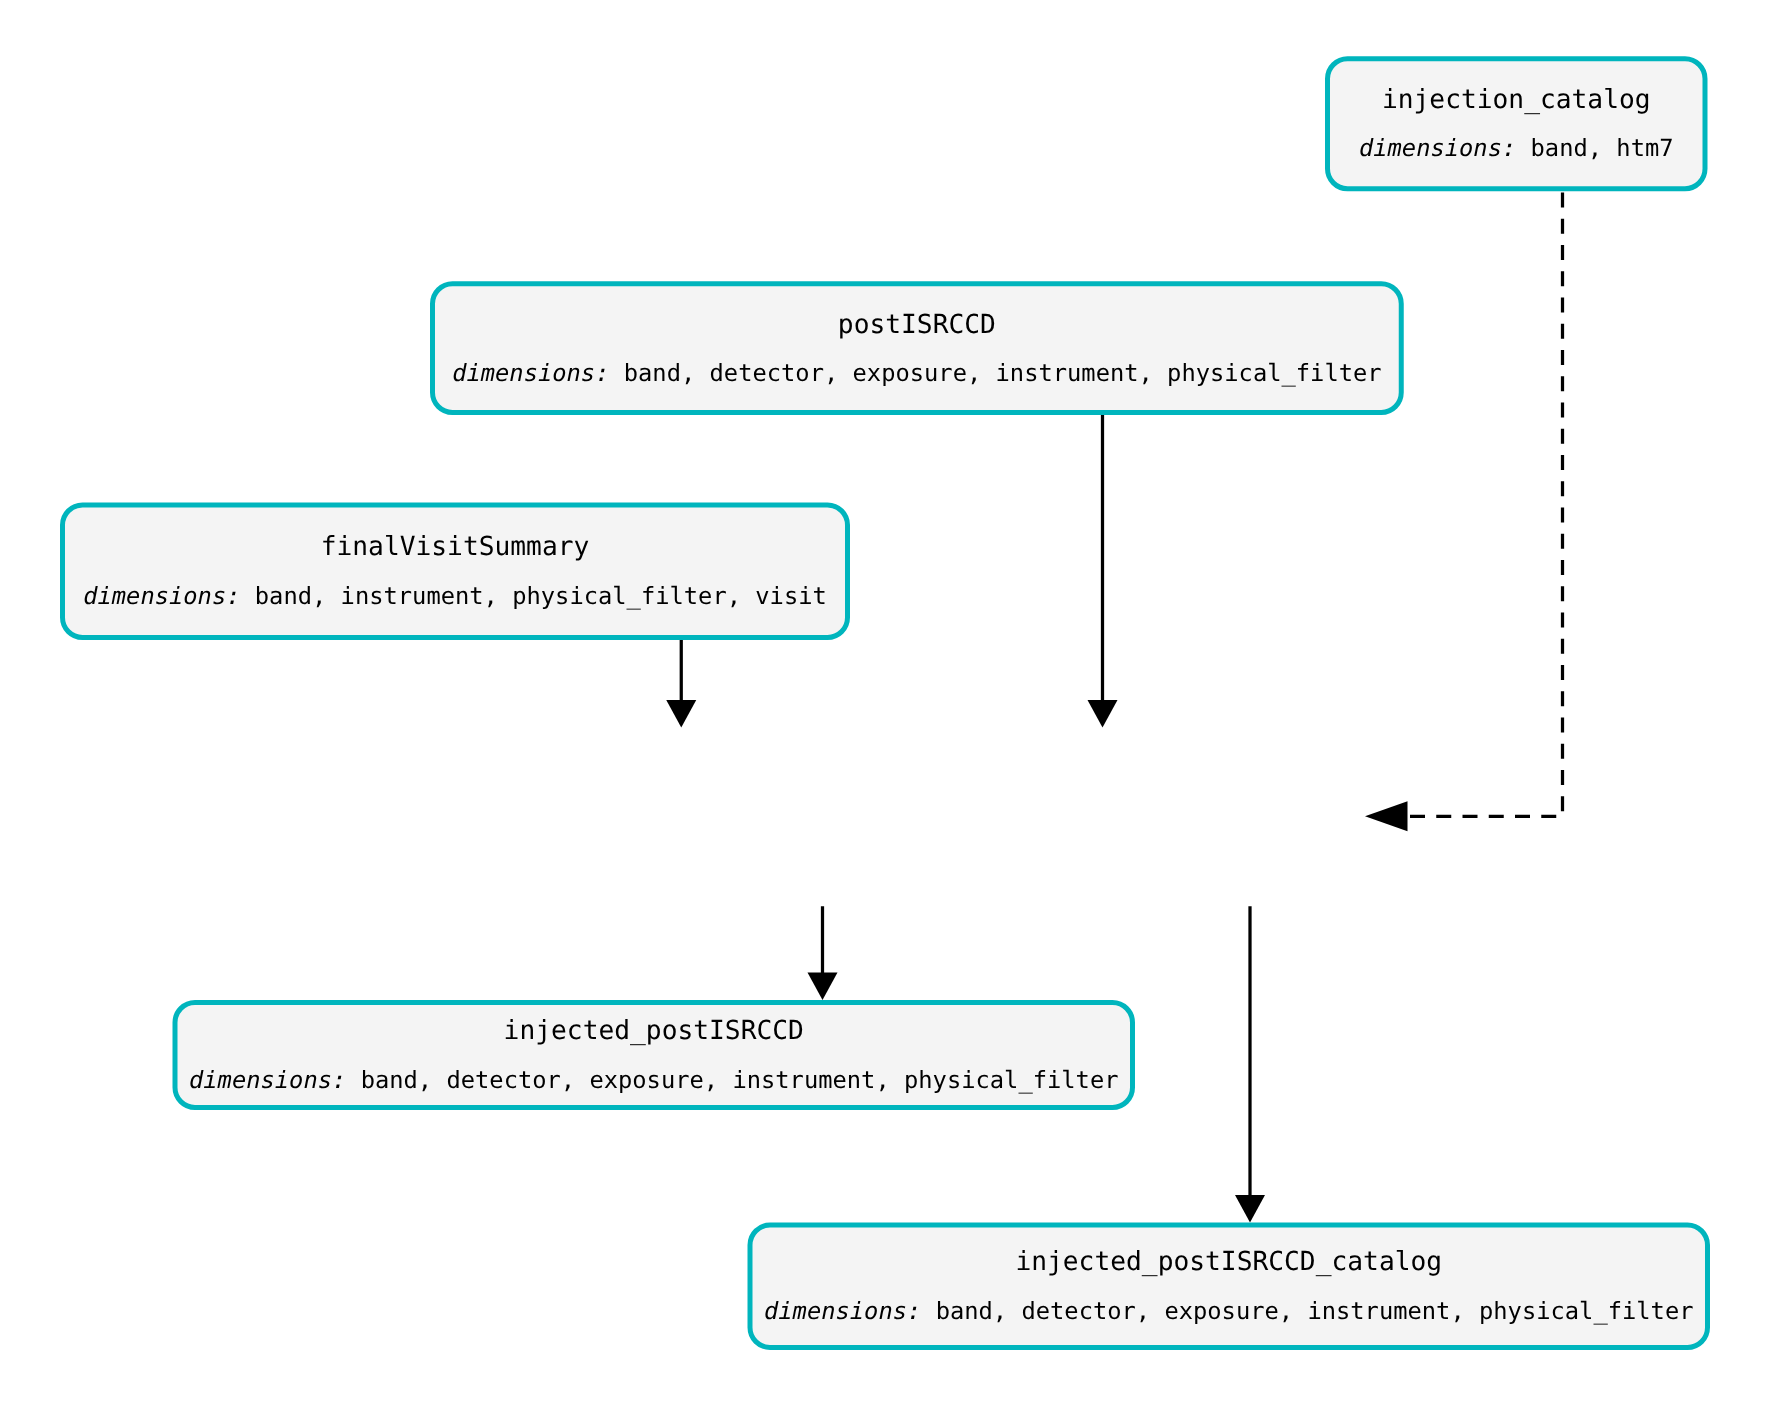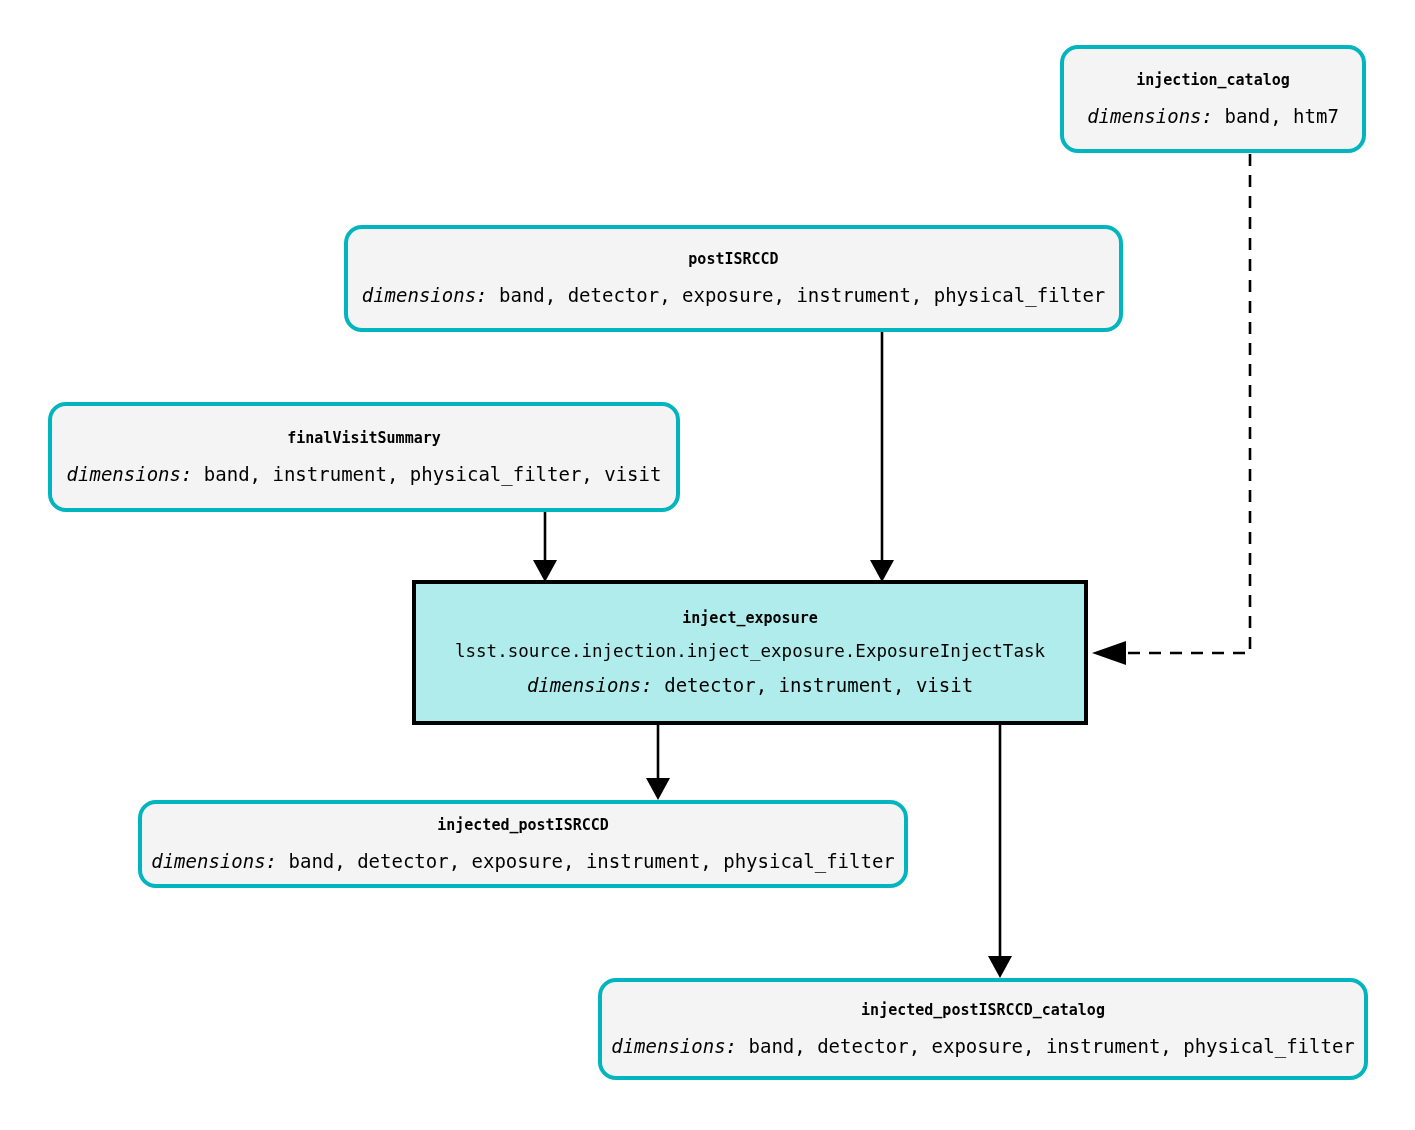--- a/index.html
+++ b/index.html
@@ -38,22 +38,22 @@
     border: 4px solid #00b5bd;
     border-radius: 18px;
   }
   .node.task {
     background: #b0ecec;
     border: 4px solid #000000;
     border-radius: 0;
   }
   .node-title {
     font-family: "DejaVu Sans Mono", monospace;
-    font-weight: bold;
-    font-size: 15px;
+    font-weight: normal;
+    font-size: 21px;
     color: #000000;
     letter-spacing: 0px;
     white-space: nowrap;
     line-height: 1.2;
   }
   .node-subline {
     font-family: "DejaVu Sans Mono", monospace;
     font-size: 17.5px;
     color: #000000;
     white-space: nowrap;
@@ -122,27 +122,20 @@
     <div class="gap-title-dims"></div>
     <div class="node-dims"><span class="dims-key">dimensions:</span> <span>band, detector, exposure, instrument, physical_filter</span></div>
   </div>
 
   <div class="node dataset" style="left:48px; top:402px; width:632px; height:110px;">
     <div class="node-title">finalVisitSummary</div>
     <div class="gap-title-dims"></div>
     <div class="node-dims"><span class="dims-key">dimensions:</span> <span>band, instrument, physical_filter, visit</span></div>
   </div>
 
-  <div class="node task" style="left:412px; top:580px; width:676px; height:145px;">
-    <div class="node-title">inject_exposure</div>
-    <div class="gap-title-sub"></div>
-    <div class="node-subline">lsst.source.injection.inject_exposure.ExposureInjectTask</div>
-    <div class="gap-sub-dims"></div>
-    <div class="node-dims"><span class="dims-key">dimensions:</span> <span>detector, instrument, visit</span></div>
-  </div>
 
   <div class="node dataset" style="left:138px; top:800px; width:770px; height:88px;">
     <div class="node-title">injected_postISRCCD</div>
     <div class="gap-title-dims"></div>
     <div class="node-dims"><span class="dims-key">dimensions:</span> <span>band, detector, exposure, instrument, physical_filter</span></div>
   </div>
 
   <div class="node dataset" style="left:598px; top:978px; width:770px; height:102px;">
     <div class="node-title">injected_postISRCCD_catalog</div>
     <div class="gap-title-dims"></div>

